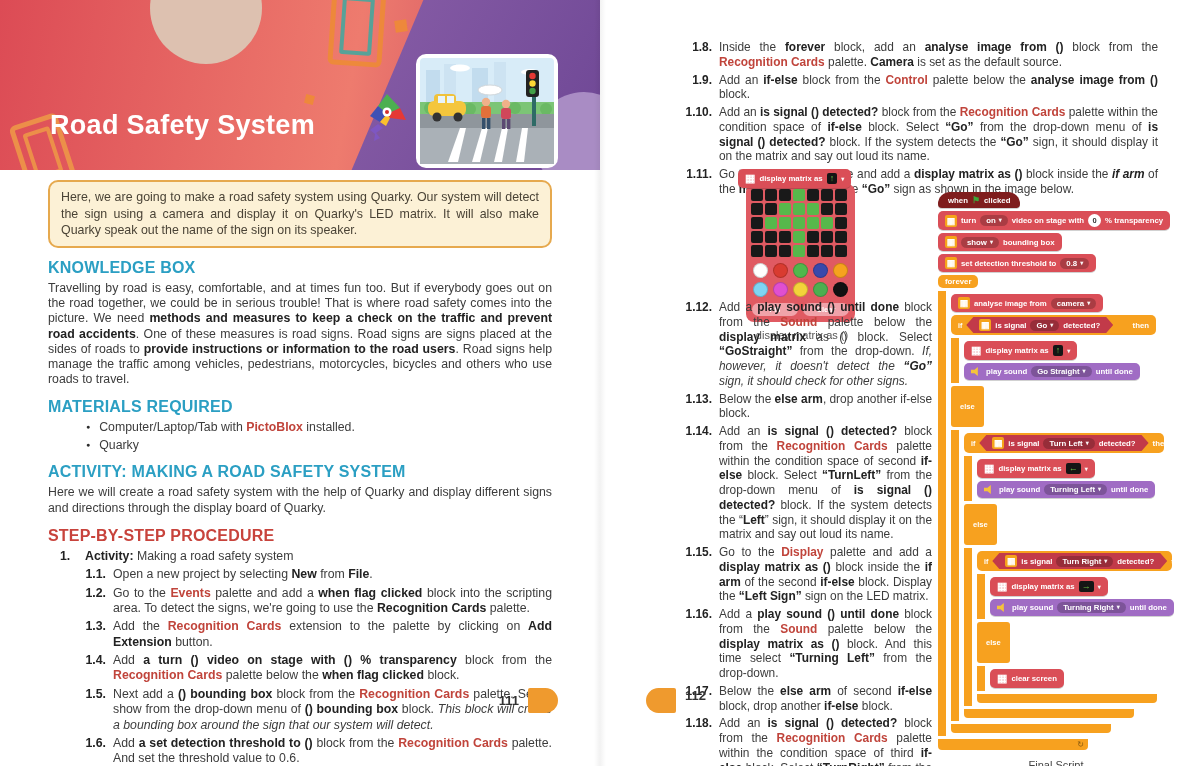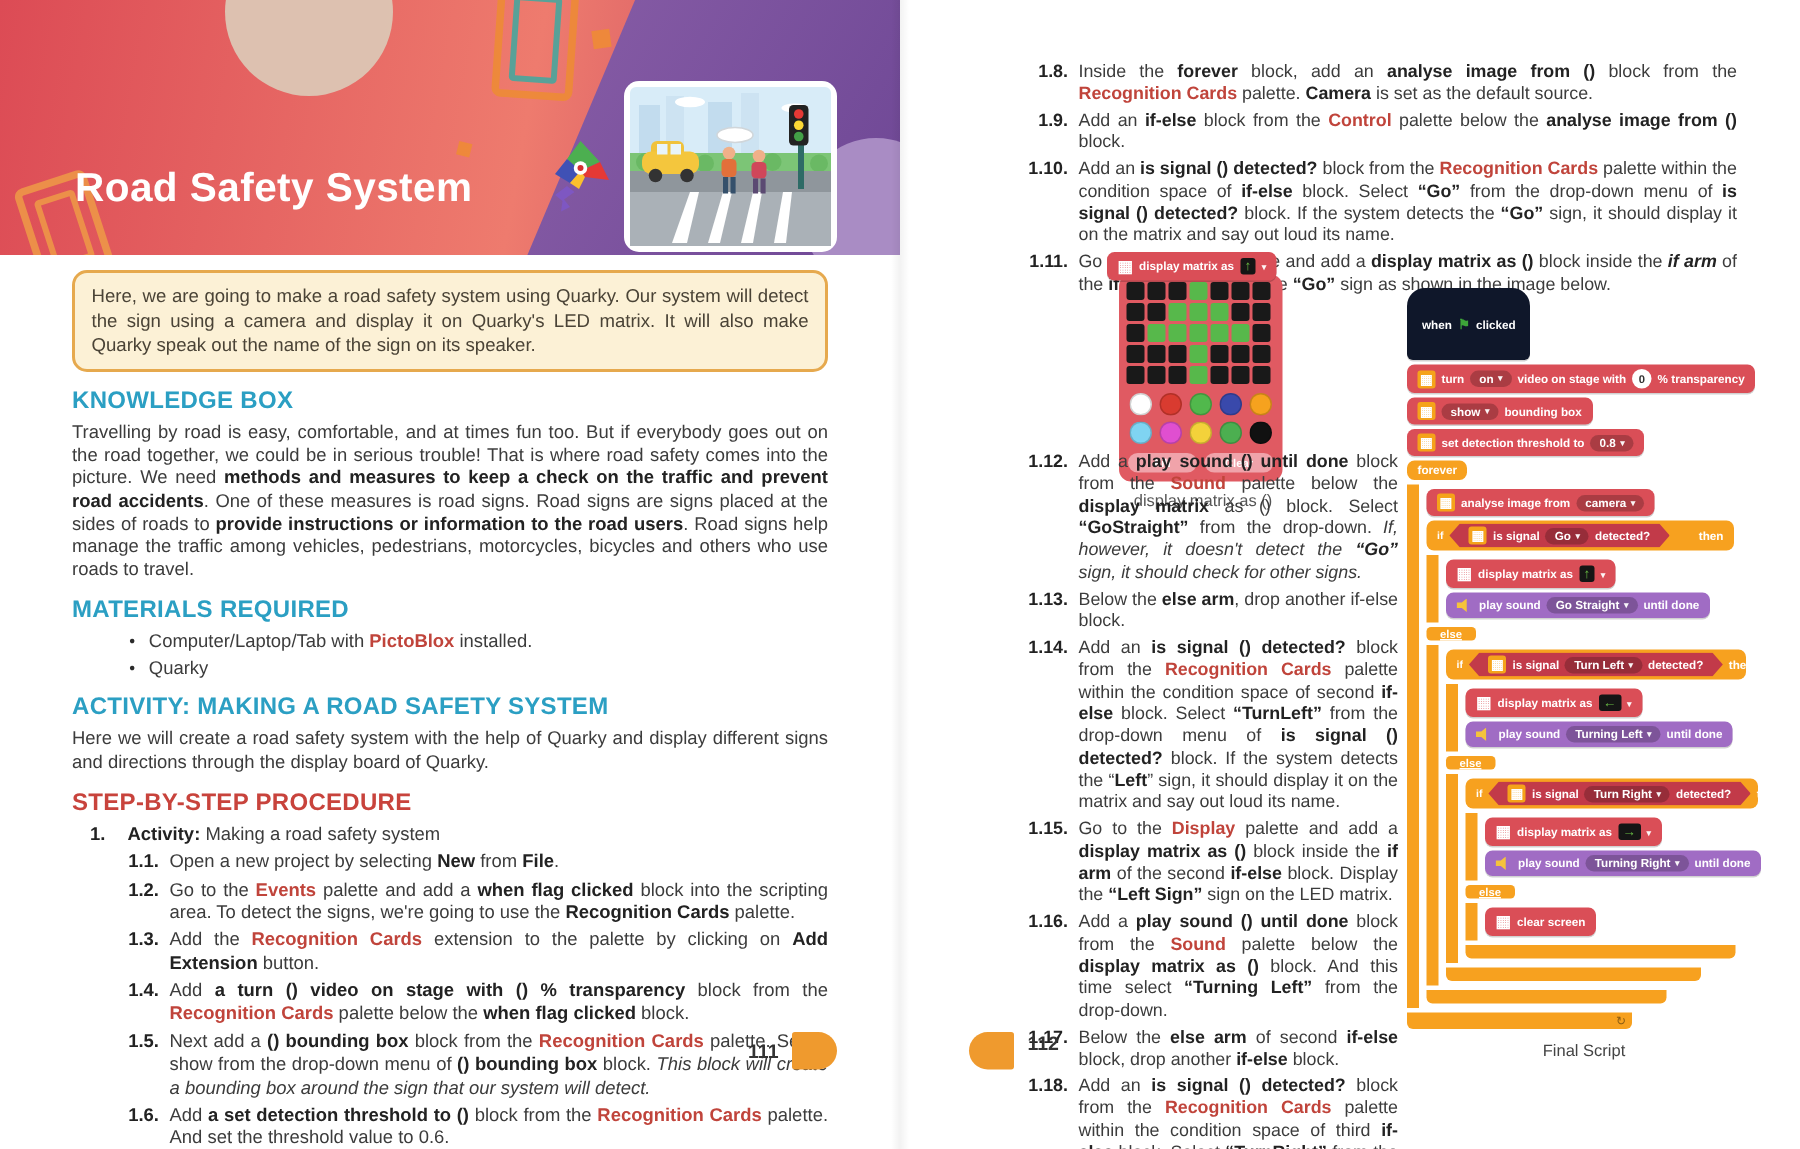--- a/index.html
+++ b/index.html
@@ -90,42 +90,42 @@
   .matrix-fig figcaption{width:160px;margin:7px 0 0 -24px;text-align:center;font-size:11px;color:#555;}
 
   
   .script{position:absolute;left:338px;top:192px;width:236px;display:flex;flex-direction:column;
           gap:3px;align-items:flex-start;}
   .blk{display:inline-flex;align-items:center;gap:4px;padding:3px 7px;border-radius:5px;color:#fff;
        font-size:7.8px;font-weight:700;width:fit-content;white-space:nowrap;
        box-shadow:0 1px 0 rgba(0,0,0,.18);}
   .red{background:#da4e57;}
   .purple{background:#a06cc4;}
-  .hat{background:#0f172a;border-radius:12px 12px 4px 4px;padding:19px 10px;}
+  .hat{background:#7f1d1d;border-radius:12px 12px 4px 4px;padding:3px 10px;}
   .flag{color:#3da639;font-size:9px;}
   .ic{display:inline-flex;align-items:center;justify-content:center;}
   .ic.card{width:12px;height:12px;background:#f5a31a;border-radius:2px;color:#fff;font-size:9px;}
   .ic.mat{color:#fff;font-size:11px;}
   .dd{background:rgba(0,0,0,.22);border-radius:8px;padding:1px 6px;display:inline-flex;gap:3px;
       }
   .caret{font-size:6px;opacity:.95;}
   .numin{background:#fff;color:#333;border-radius:50%;min-width:13px;height:13px;display:inline-flex;
          align-items:center;justify-content:center;font-size:7.5px;font-weight:700;}
   .thumb{background:#151515;color:#6abf45;border-radius:2px;padding:0 3px;font-size:9px;line-height:11px;}
   .cblk{display:flex;flex-direction:column;align-items:flex-start;gap:3px;}
   .chead{background:#f7a11f;border-radius:5px;display:flex;align-items:center;gap:4px;padding:2px 7px;
          color:#fff;font-size:7.8px;font-weight:700;box-sizing:border-box;}
   .cw1{width:205px;}
   .cw2{width:200px;}
   .cw3{width:195px;}
   .cif{font-size:7px;}
   .cthen{margin-left:auto;}
   .hex{background:#c23a49;clip-path:polygon(7px 0,calc(100% - 7px) 0,100% 50%,calc(100% - 7px) 100%,7px 100%,0 50%);
        padding:2px 13px;display:inline-flex;gap:4px;align-items:center;white-space:nowrap;}
-  .celse{background:#f7a11f;border-radius:3px;padding:0 9px;font-size:7.5px;color:#fff;font-weight:700;text-decoration:underline;}
+  .celse{background:#f7a11f;border-radius:3px;padding:16px 9px;font-size:7.5px;color:#fff;font-weight:700;}
   .carm{border-left:8px solid #f7a11f;padding:3px 0 3px 5px;display:flex;flex-direction:column;
         gap:3px;align-items:flex-start;}
   .cend{height:9px;background:#f7a11f;border-radius:0 0 4px 4px;}
   .e1{width:160px;}
   .e2{width:170px;}
   .e3{width:180px;}
   .fend{width:150px;display:flex;align-items:center;justify-content:flex-end;padding-right:4px;
         box-sizing:border-box;color:#8a5c12;font-size:8px;height:11px;}
   .script-caption{align-self:center;margin-top:6px;font-size:11px;color:#444;}
   .spk{width:11px;height:10px;background:#f5c33b;

